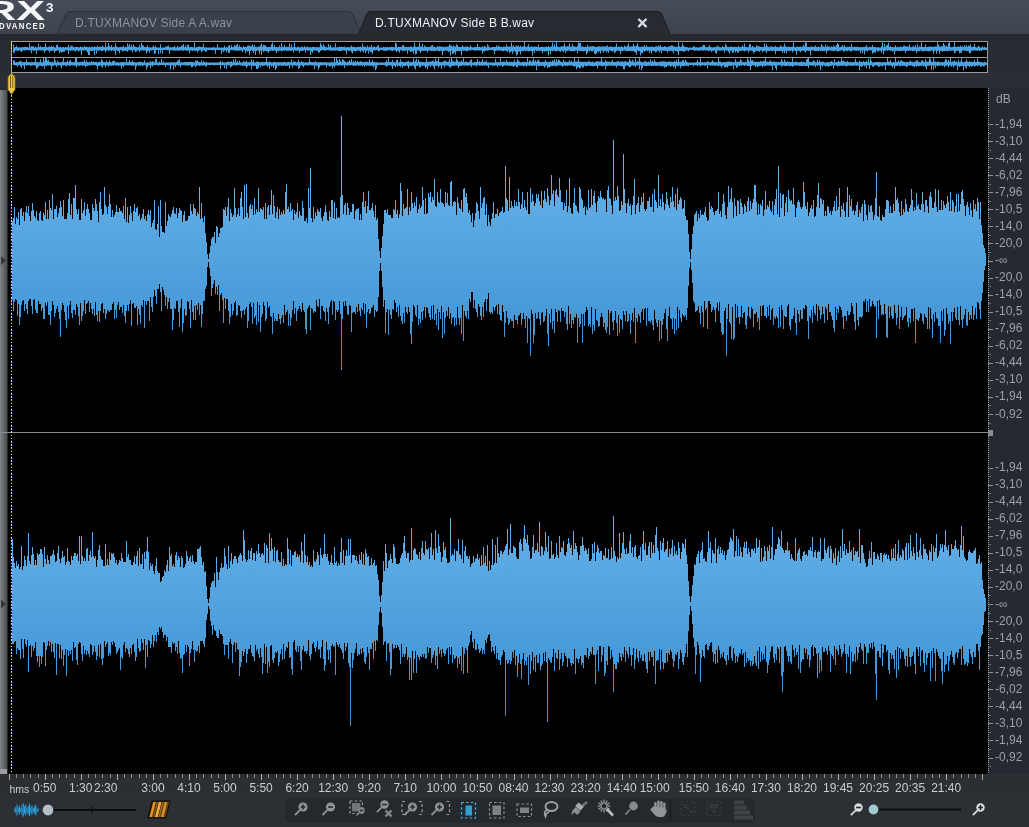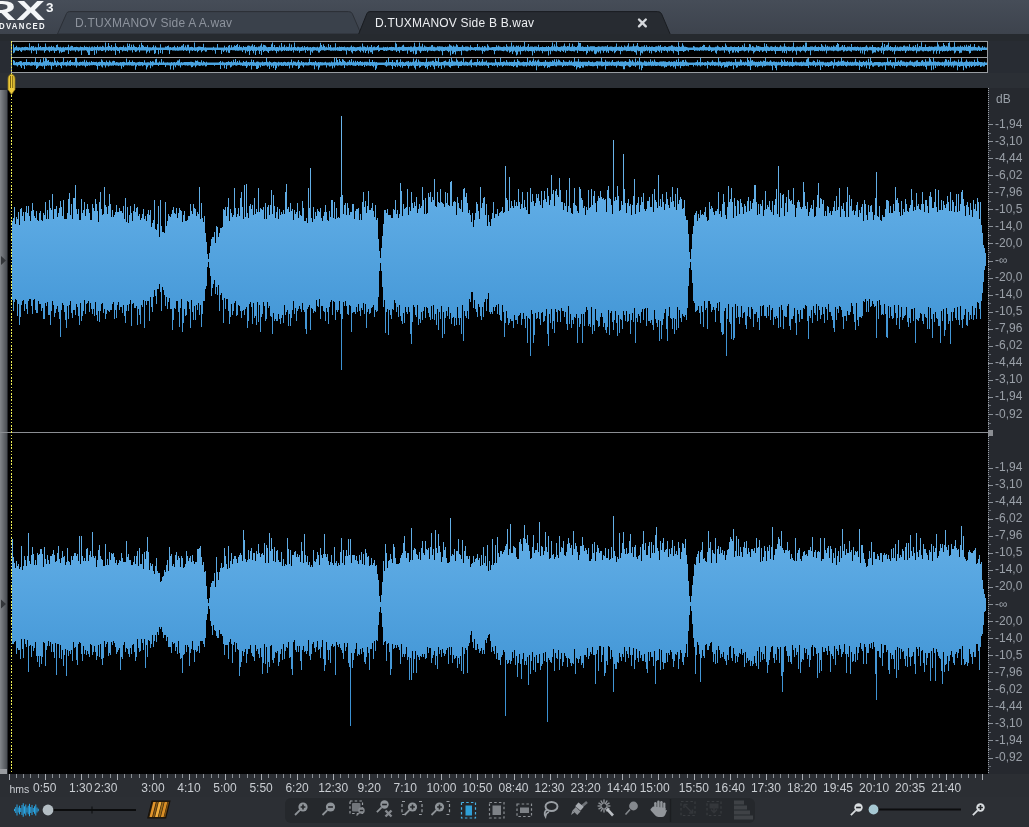--- a/index.html
+++ b/index.html
@@ -339,21 +339,21 @@
       <div class="rtick m" style="left:809.2px"></div>
       <div class="rtick m" style="left:816.4px"></div>
       <div class="rtick m" style="left:823.6px"></div>
       <div class="rtick m" style="left:830.8px"></div>
       <div class="rlbl" style="left:820.0px;width:36px;text-align:center">19:45</div>
       <div class="rtick" style="left:838.0px"></div>
       <div class="rtick m" style="left:845.2px"></div>
       <div class="rtick m" style="left:852.4px"></div>
       <div class="rtick m" style="left:859.7px"></div>
       <div class="rtick m" style="left:866.9px"></div>
-      <div class="rlbl" style="left:856.1px;width:36px;text-align:center">20:10</div>
+      <div class="rlbl" style="left:856.1px;width:36px;text-align:center">20:25</div>
       <div class="rtick" style="left:874.1px"></div>
       <div class="rtick m" style="left:881.3px"></div>
       <div class="rtick m" style="left:888.5px"></div>
       <div class="rtick m" style="left:895.7px"></div>
       <div class="rtick m" style="left:902.9px"></div>
       <div class="rlbl" style="left:892.1px;width:36px;text-align:center">20:35</div>
       <div class="rtick" style="left:910.1px"></div>
       <div class="rtick m" style="left:917.4px"></div>
       <div class="rtick m" style="left:924.6px"></div>
       <div class="rtick m" style="left:931.8px"></div>

